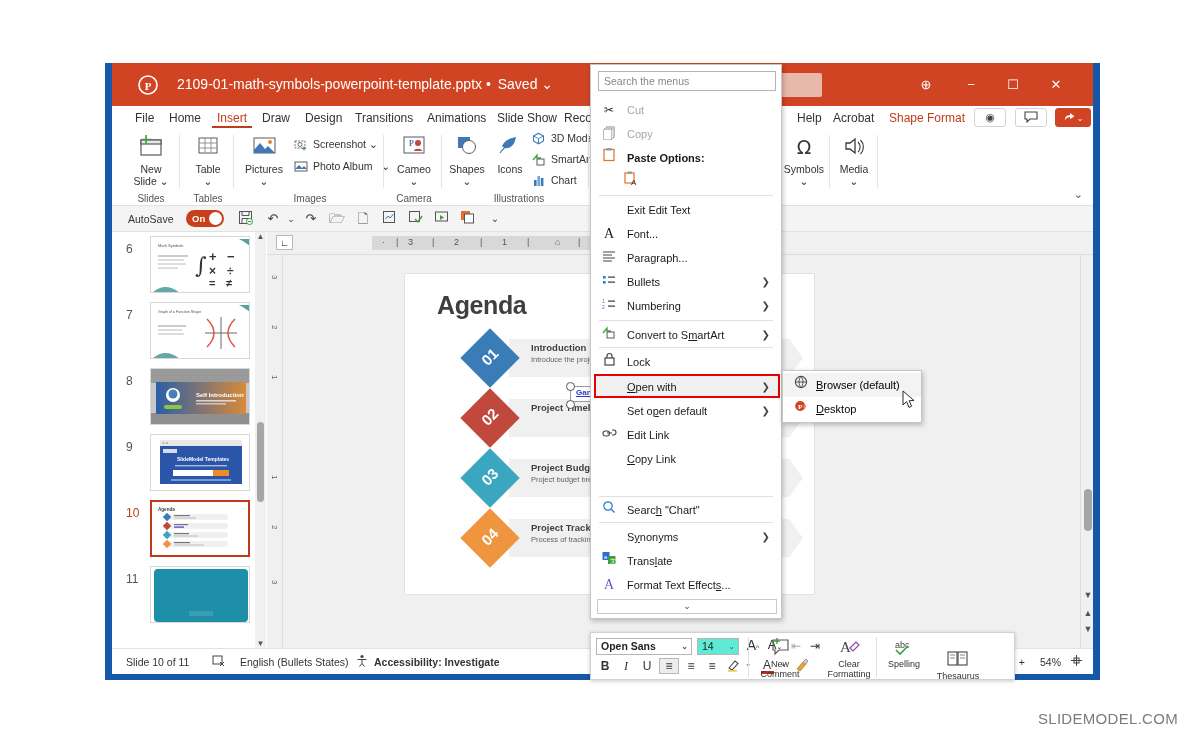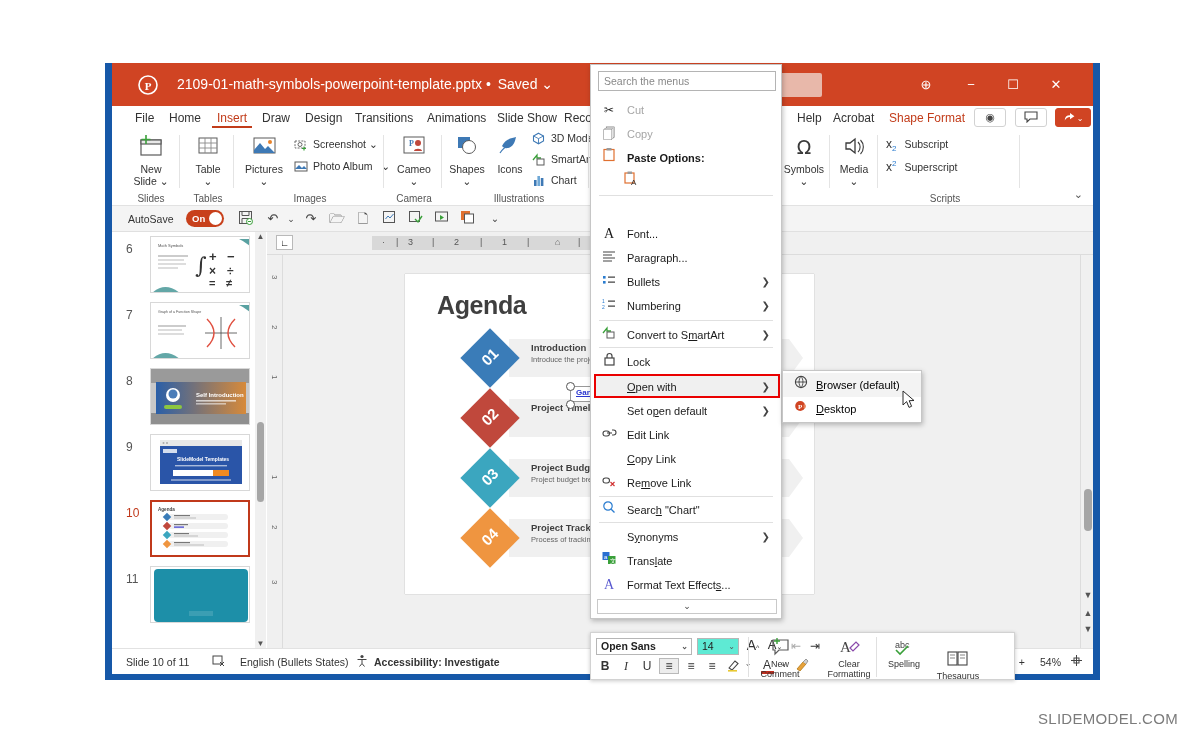--- a/index.html
+++ b/index.html
@@ -470,32 +470,20 @@
           <svg width="26" height="26" viewBox="0 0 26 26">
             <path d="M5 9h4l5-4v14l-5-4H5z" fill="none" stroke="#3a3a3a" stroke-width="1.3"></path>
             <path d="M17 8a7 7 0 010 10M19.5 6a10 10 0 010 14" stroke="#3a3a3a" stroke-width="1.1" fill="none"></path>
           </svg>
         </div>
         <div class="tx">Media<br>⌄</div>
       </div>
       <div class="sep"></div>
     </div>
 
-    <div class="rgroup" style="left:768px;width:140px">
-      <div class="smallbtn" style="left:6px;top:8px">
-        <span style="font-size:12px">x</span><span style="font-size:8px;color:#2a7cd0;vertical-align:sub">2</span>
-        <span style="margin-left:5px">Subscript</span>
-      </div>
-      <div class="smallbtn" style="left:6px;top:30px">
-        <span style="font-size:12px">x</span><span style="font-size:8px;color:#2a7cd0;vertical-align:super">2</span>
-        <span style="margin-left:5px">Superscript</span>
-      </div>
-      <div class="gname" style="left:0;width:130px">Scripts</div>
-      <div class="sep"></div>
-    </div>
     <div style="position:absolute;right:10px;bottom:4px;font-size:11px;color:#555">⌄</div>
   </div>
 
   <div id="qat">
     <div id="autosave-lbl">AutoSave</div>
     <div id="autosave-toggle">
       <span class="on">On</span>
       <span class="knob"></span>
     </div>
     <div class="qicon" style="left:124px">
@@ -806,20 +794,23 @@
     <span class="ci" style="left:30px">
       <svg width="16" height="17" viewBox="0 0 16 17">
           <rect x="2" y="3" width="9" height="10" fill="#fff" stroke="#e07030" stroke-width="1.2"></rect>
           <rect x="4.5" y="1.5" width="4.5" height="2.5" fill="#9a9a9a"></rect>
           <text x="8" y="15" font-size="8" fill="#333">A</text>
         </svg>
     </span>
   </div>
   <div class="ctxsep" style="top:130px"></div>
 
+  <div class="ctxitem" style="top:133px">
+    <span class="cl">Exit Edit Text</span>
+  </div>
   <div class="ctxitem" style="top:157px">
     <span class="ci" style="font-size:14px;font-family:'Liberation Serif',serif">A</span>
     <span class="cl">Font...</span>
   </div>
   <div class="ctxitem" style="top:181px">
     <span class="ci">
       <svg width="14" height="12" viewBox="0 0 14 12">
           <path d="M1 2h12M1 5h9M1 8h12M1 11h9" stroke="#444" stroke-width="1.2"></path>
         </svg>
     </span>
@@ -884,29 +875,20 @@
     <span class="ci">
       <svg width="15" height="12" viewBox="0 0 15 12">
           <path d="M5 4a2.5 2.5 0 010 5H3.5a2.5 2.5 0 010-5z M10 3h1.5a2.5 2.5 0 010 5H10" fill="none" stroke="#444" stroke-width="1.1"></path>
           <path d="M5 6h5" stroke="#444" stroke-width="1.1"></path>
         </svg>
     </span>
     <span class="cl">Edit Link</span>
   </div>
   <div class="ctxitem" style="top:382px">
     <span class="cl"><u>C</u>opy Link</span>
-  </div>
-  <div class="ctxitem" style="top:406px">
-    <span class="ci">
-      <svg width="15" height="12" viewBox="0 0 15 12">
-          <path d="M5 3a2.5 2.5 0 010 5H3.5a2.5 2.5 0 010-5z" fill="none" stroke="#444" stroke-width="1.1"></path>
-          <path d="M8.5 7l4 4M12.5 7l-4 4" stroke="#d03030" stroke-width="1.1"></path>
-        </svg>
-    </span>
-    <span class="cl">Re<u>m</u>ove Link</span>
   </div>
   <div class="ctxsep" style="top:431px"></div>
 
   <div class="ctxitem" style="top:433px">
     <span class="ci">
       <svg width="14" height="14" viewBox="0 0 14 14">
           <circle cx="6" cy="6" r="4.2" fill="none" stroke="#2a7cd0" stroke-width="1.2"></circle>
           <path d="M9.2 9.2L12.5 12.5" stroke="#2a7cd0" stroke-width="1.3"></path>
         </svg>
     </span>

